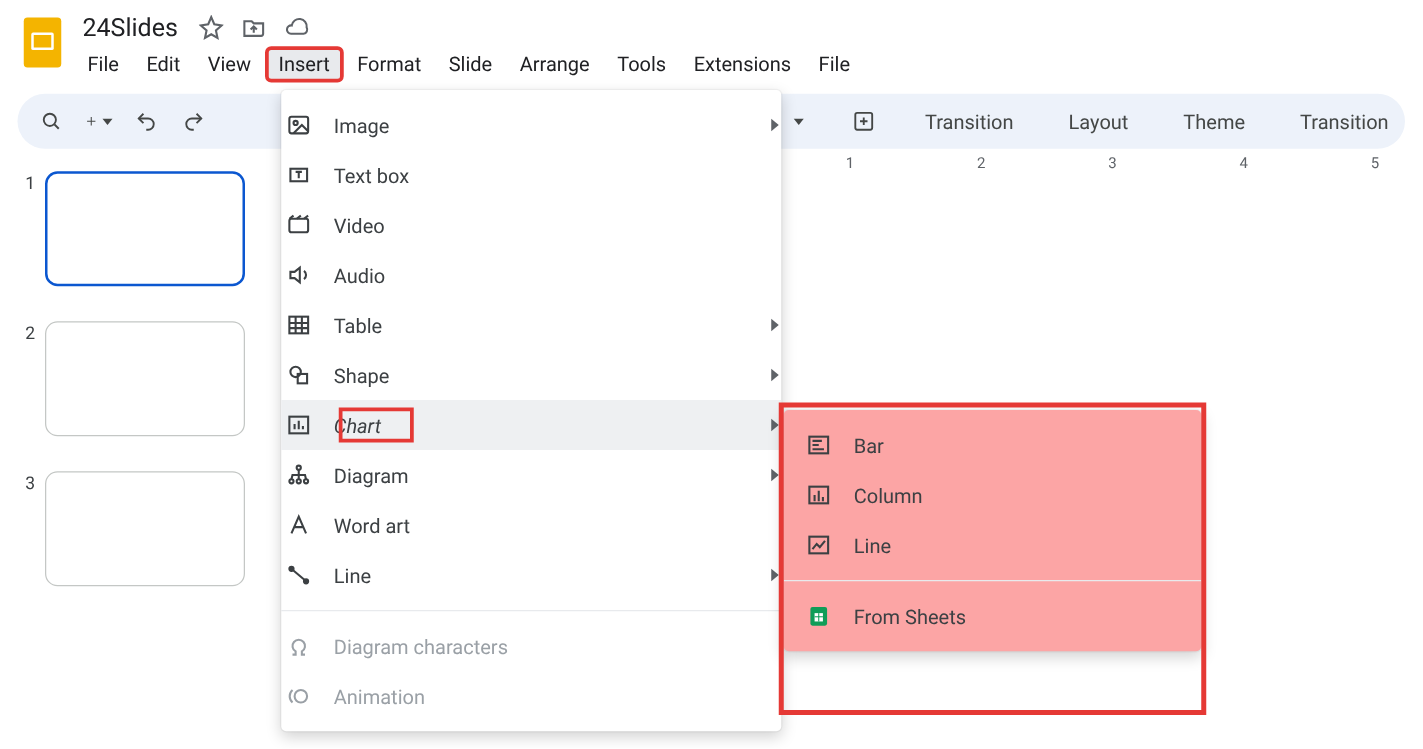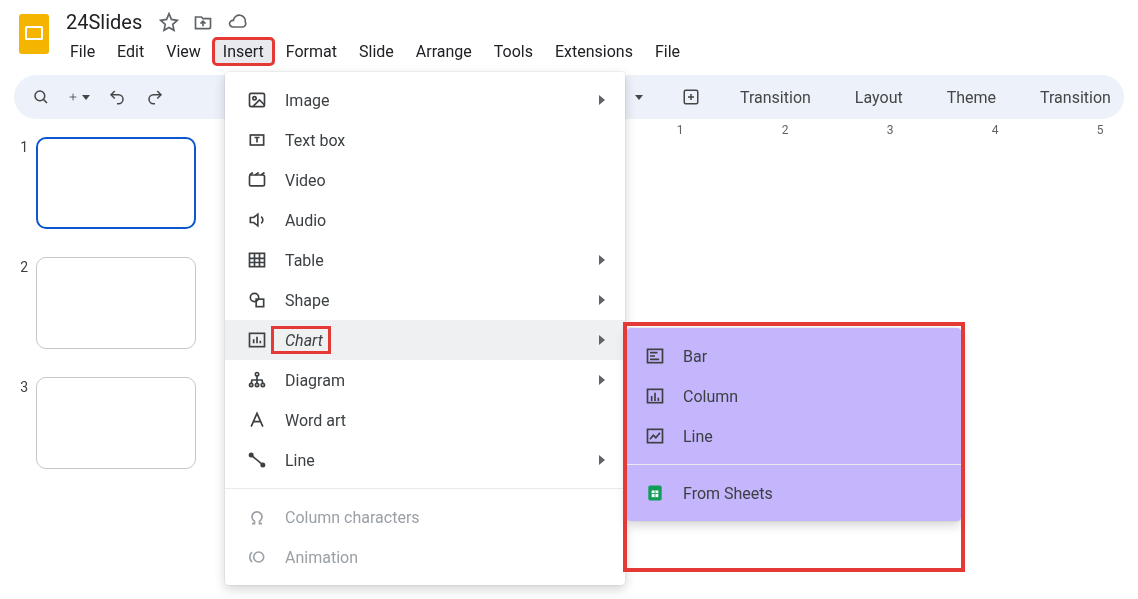--- a/index.html
+++ b/index.html
@@ -157,21 +157,21 @@
     border-radius: 4px;
     padding: 8px 0;
     z-index: 10;
     font-size: 16px;
     color:#3c4043;
   }
   .dd-item {
     display: flex;
     align-items: center;
     height: 40px;
-    padding: 0 20px;
+    padding: 0 2px;
     cursor: pointer;
     position: relative;
   }
   .dd-item.hover { background:#eef0f2;font-style:italic; }
   .dd-item.disabled { color:#9aa0a6; cursor:default; }
   .dd-icon {
     width: 24px;
     height: 24px;
     margin-right: 16px;
     display:flex;
@@ -200,21 +200,21 @@
     height:28px;
     border:3px solid #e53935;
     pointer-events:none;
   }
   
   .submenu {
     position: absolute;
     top: 328px;
     left: 627px;
     width: 334px;
-    background:#c4b5fd;
+    background:#fca5a5;
     box-shadow: 0 4px 12px rgba(0,0,0,0.18), 0 0 0 1px rgba(0,0,0,0.04);
     border-radius: 4px;
     padding: 8px 0;
     z-index: 11;
     font-size:16px;
     color:#3c4043;
   }
   .submenu .dd-item { height:40px; padding:0 16px; }
   .submenu-redbox {
     position:absolute;
@@ -445,21 +445,21 @@
     <span class="dd-label">Line</span>
     <span class="dd-arrow"></span>
   </div>
   <div class="dd-divider"></div>
   <div class="dd-item disabled">
     <span class="dd-icon">
       <svg width="20" height="20" viewBox="0 0 24 24" fill="none" stroke="currentColor" stroke-width="2">
           <path d="M6 20h3v-3a6 6 0 1 1 6 0v3h3"></path>
         </svg>
     </span>
-    <span class="dd-label">Column characters</span>
+    <span class="dd-label">Diagram characters</span>
   </div>
   <div class="dd-item disabled">
     <span class="dd-icon">
       <svg width="20" height="20" viewBox="0 0 24 24" fill="none" stroke="currentColor" stroke-width="2">
           <circle cx="14" cy="12" r="6"></circle>
           <path d="M6 6a8 8 0 0 0 0 12"></path>
         </svg>
     </span>
     <span class="dd-label">Animation</span>
   </div>

